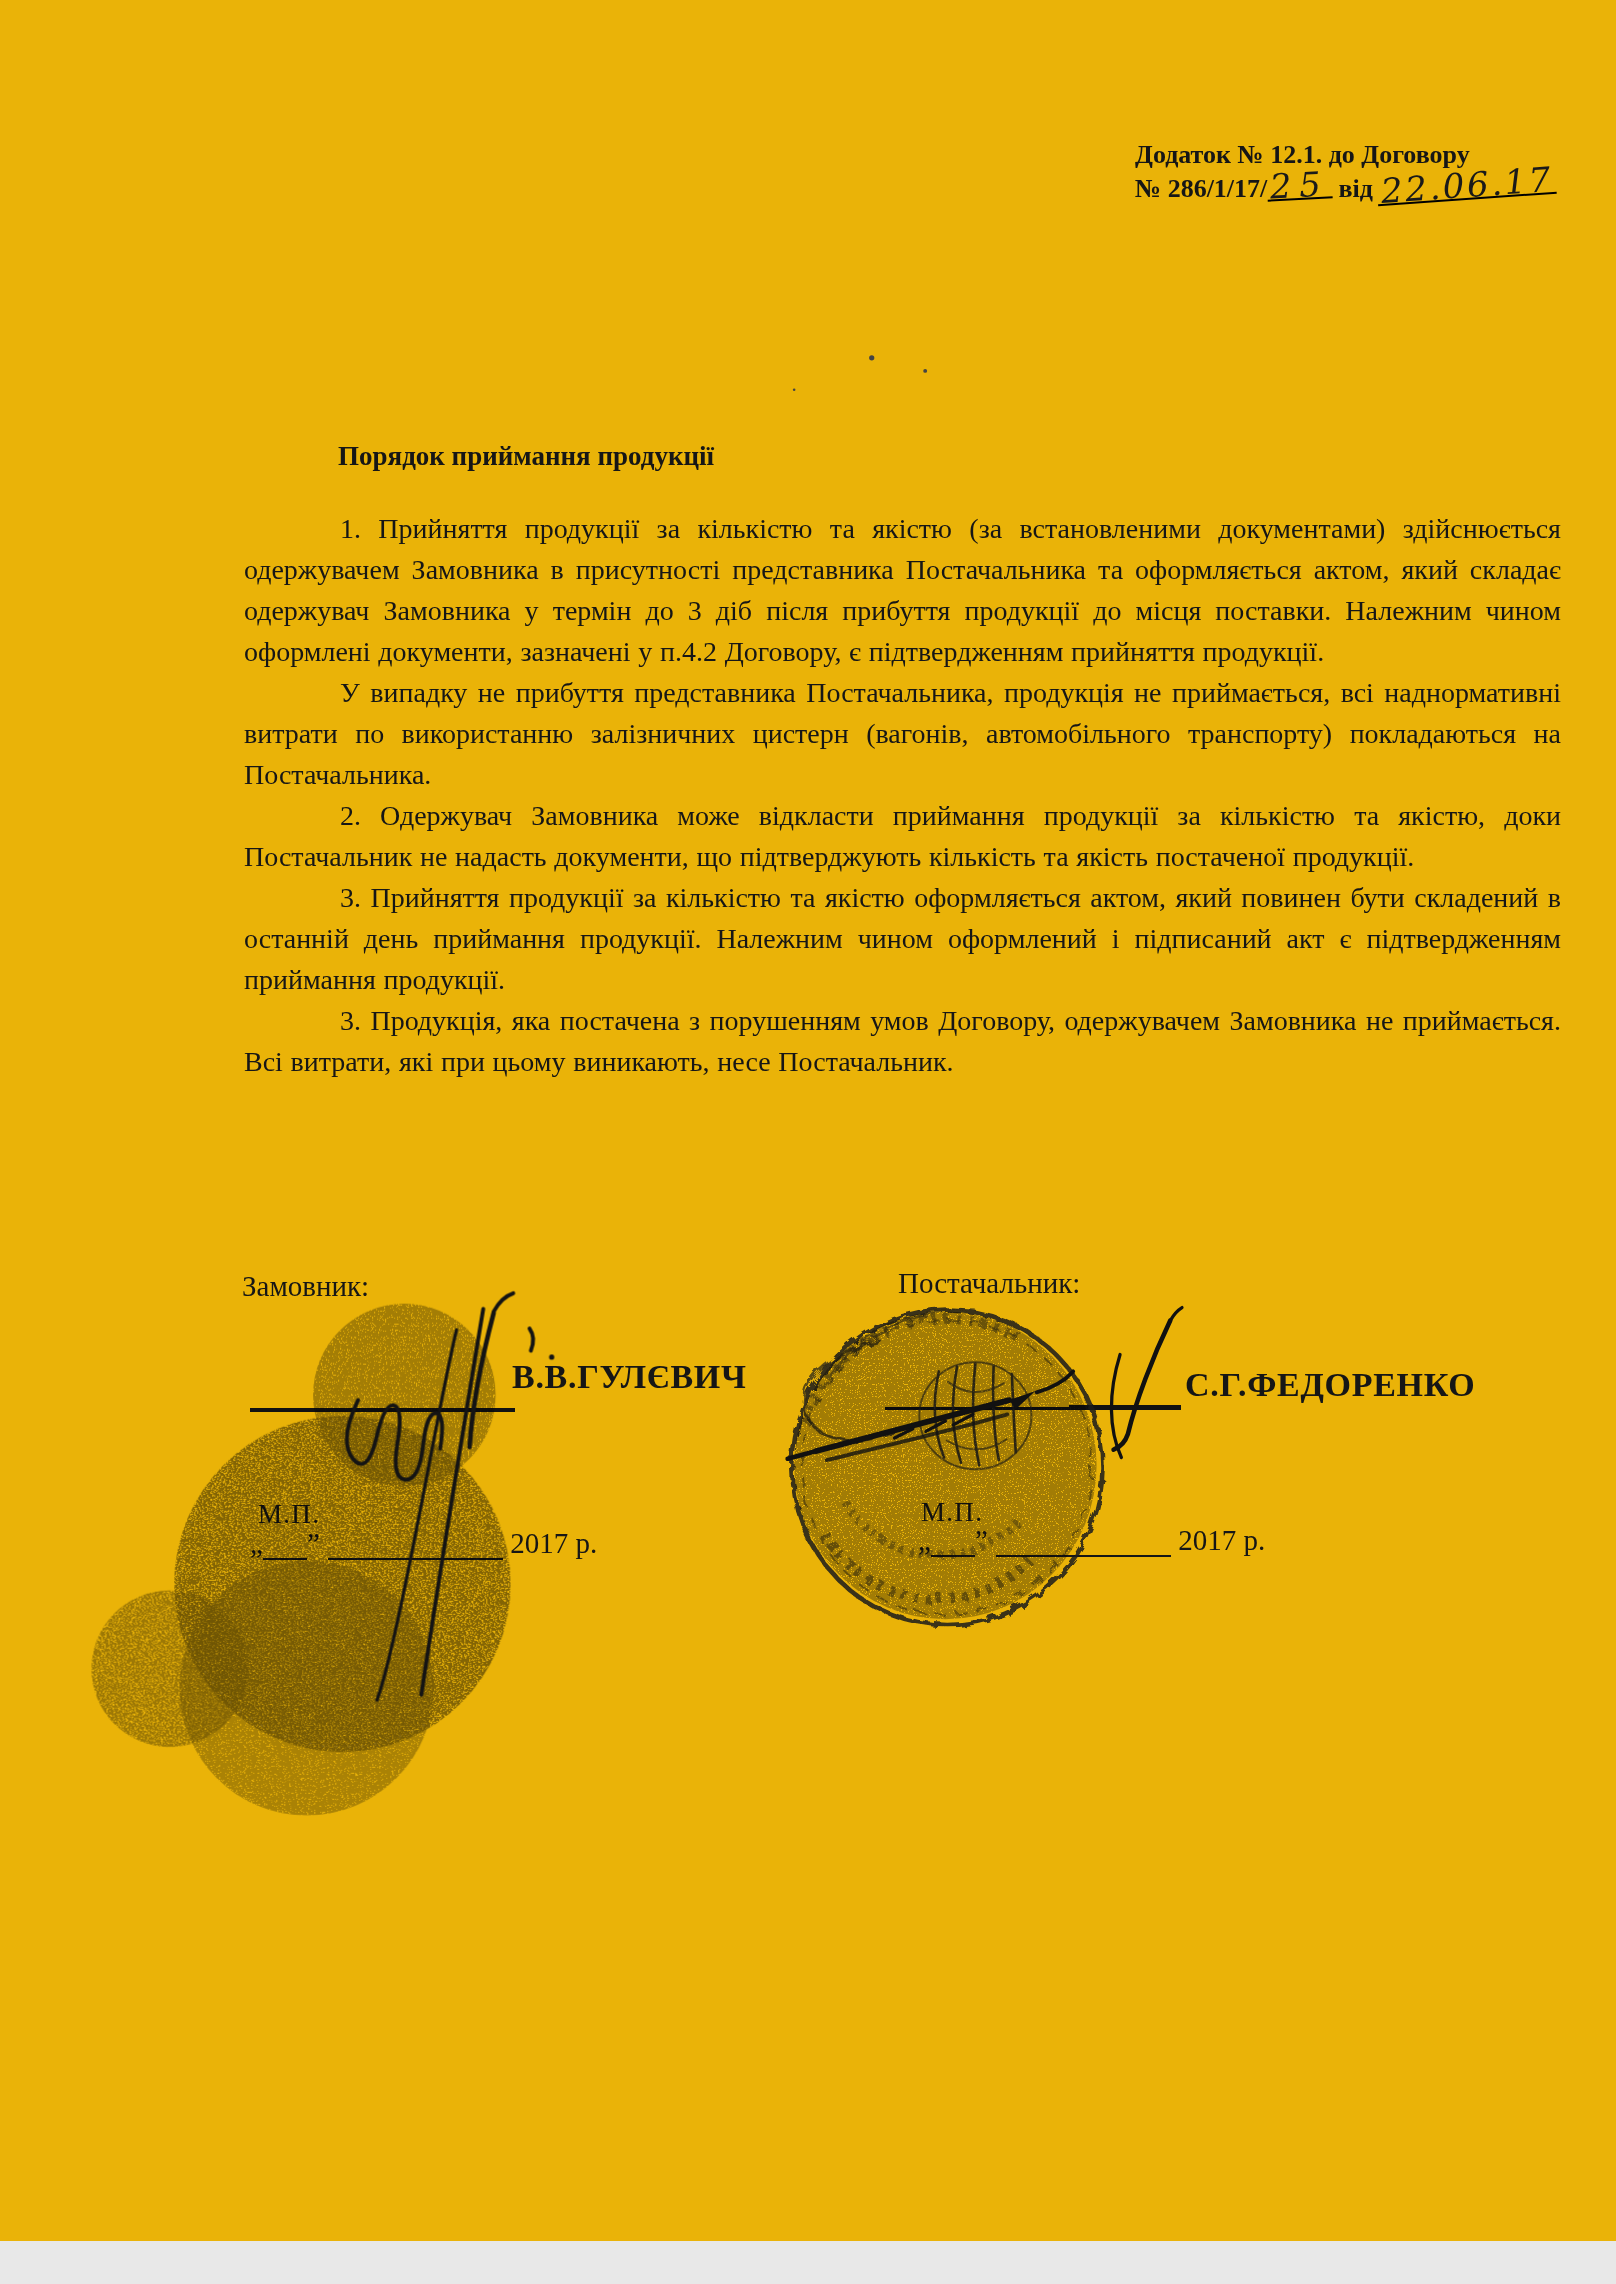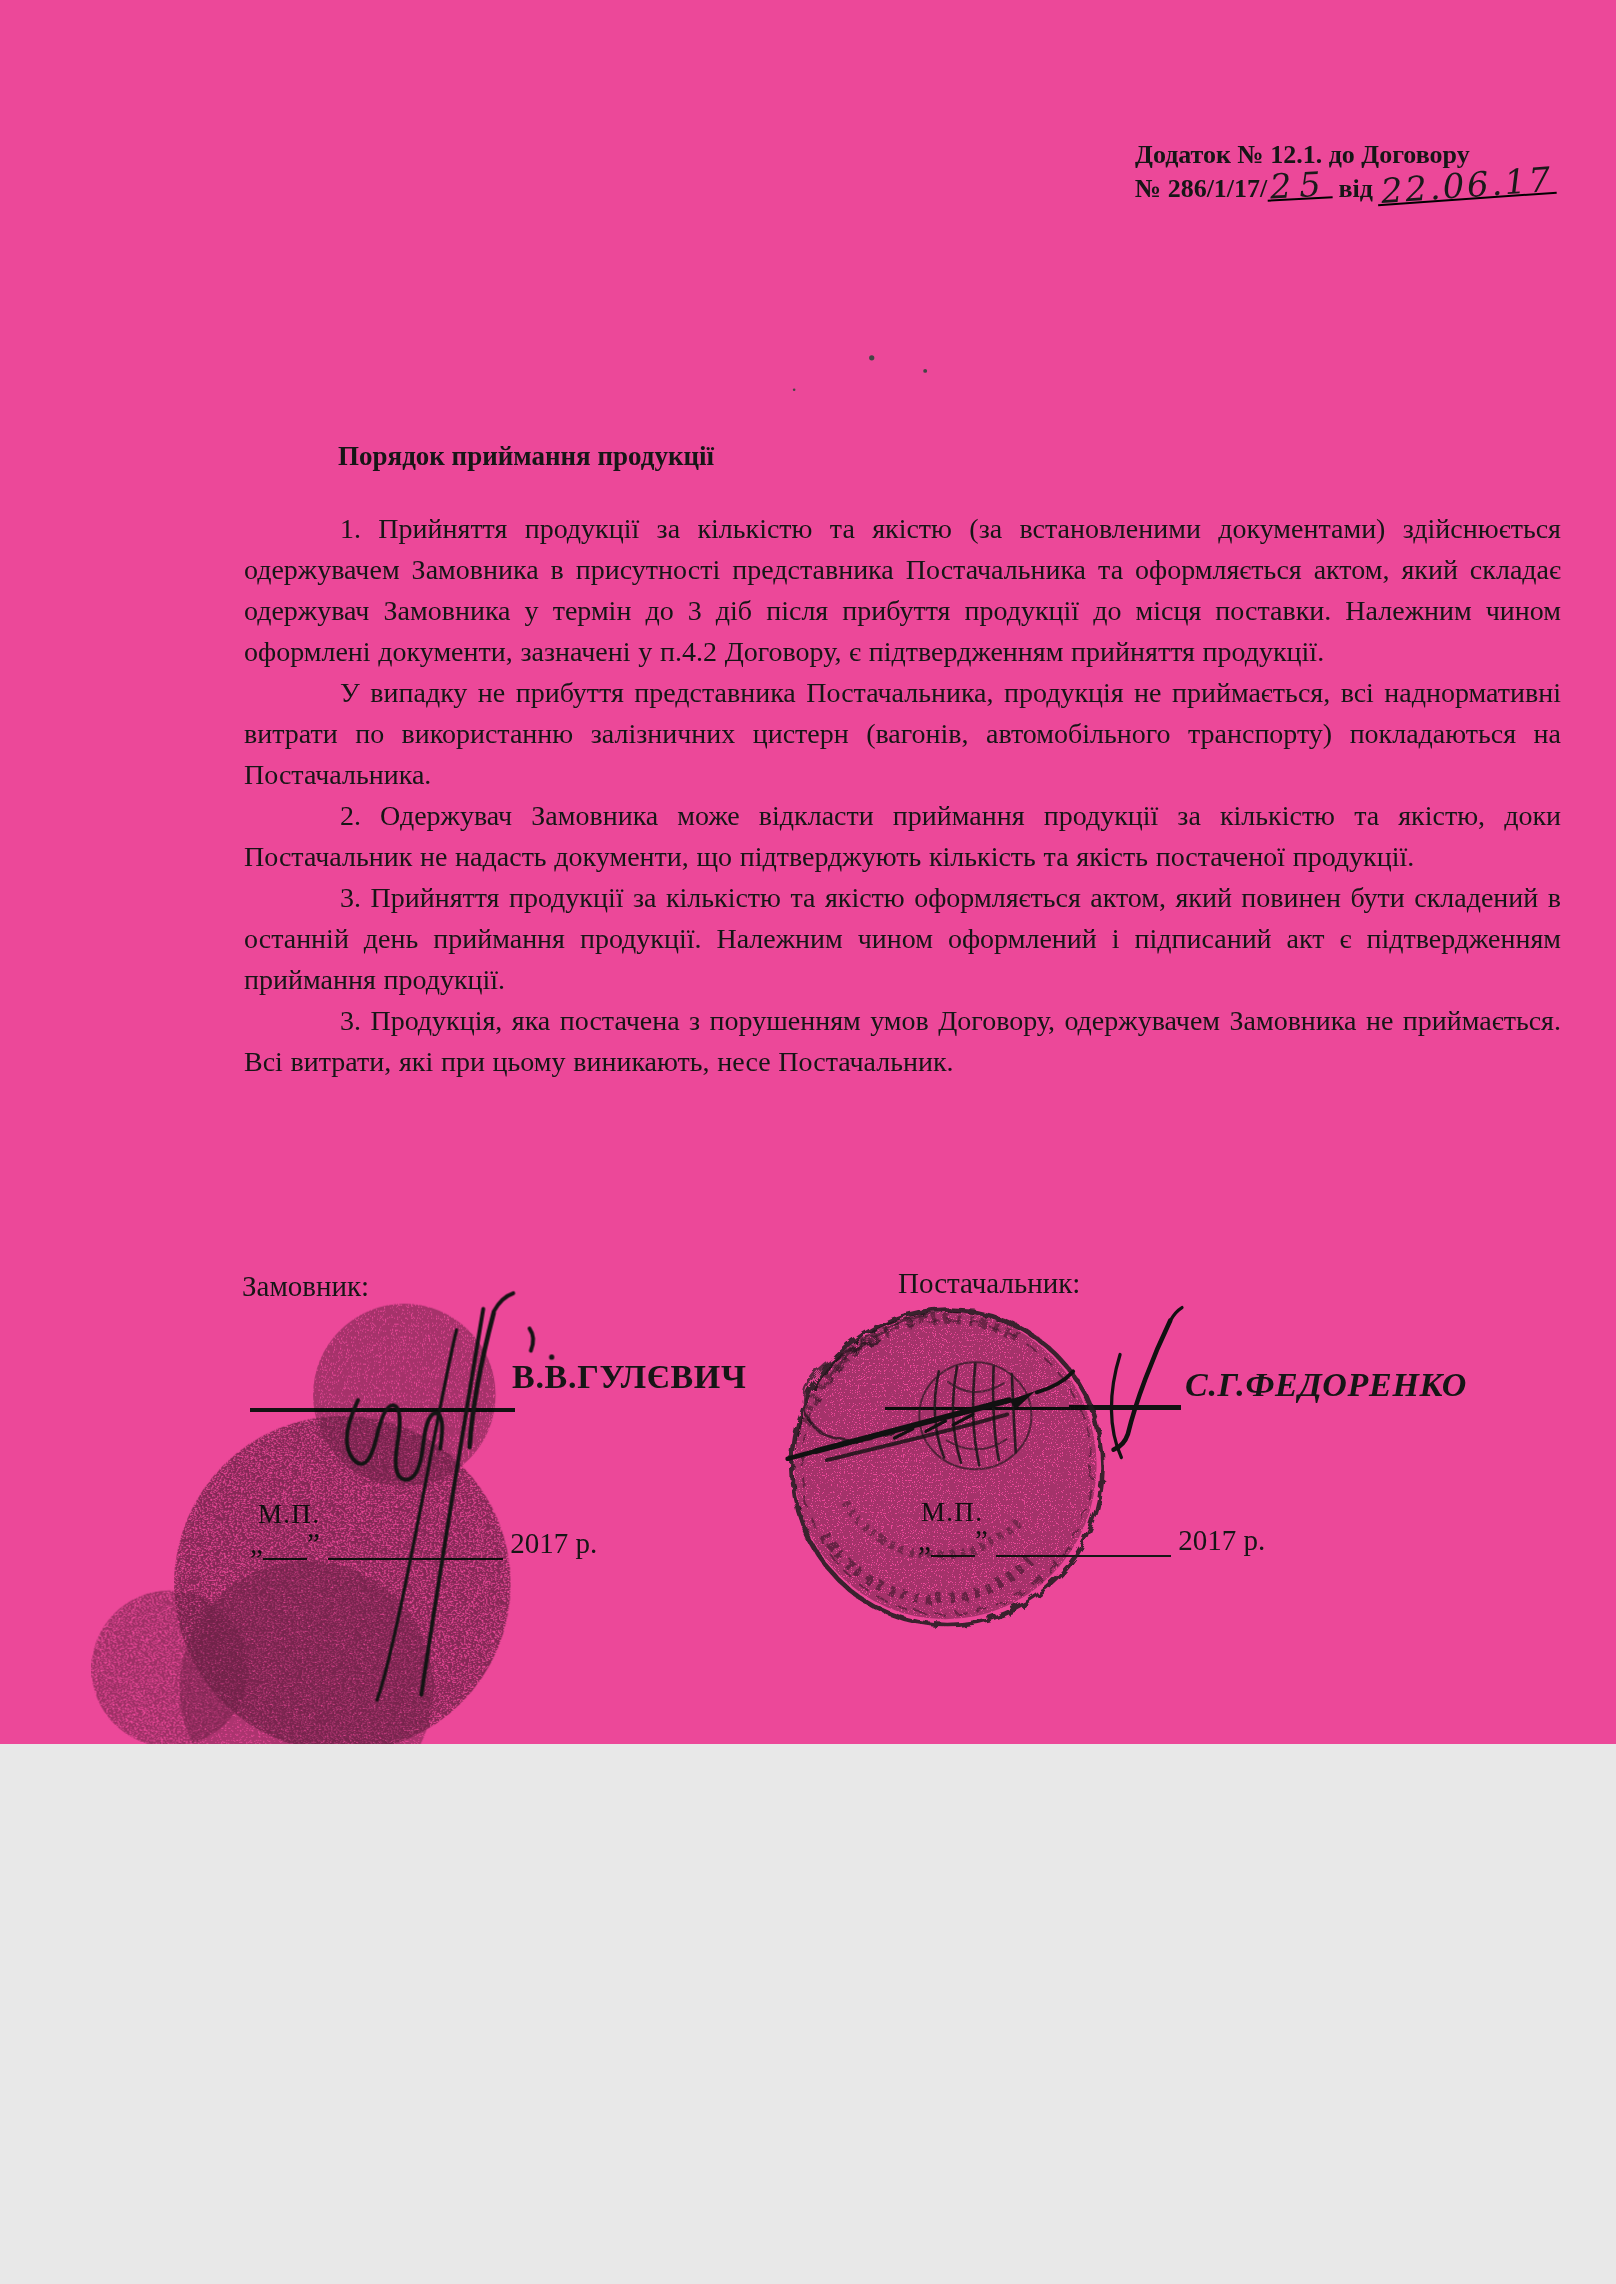--- a/index.html
+++ b/index.html
@@ -1,17 +1,17 @@
 <!DOCTYPE html>
 <html style="font-size:10.4px"><head>
 <meta charset="utf-8">
 <style>
   html,body { margin:0; padding:0; background:#e8e8e8; }
   .page {
-    position:relative; width:1617px; height:1744px; background:#ec4899;
+    position:relative; width:1617px; height:2241px; background:#eab308;
     font-family:"Liberation Serif", serif; color:#161616; overflow:hidden;
   }
   
   .header { position:absolute; left:1135px; top:138px; width:456px;
             font-weight:700; font-size:26px; line-height:34px; }
   .h-line2 { white-space:nowrap; }
   .hand { font-family:"DejaVu Serif", serif; font-style:italic; font-weight:400;
           font-size:34px; line-height:26px; color:#1a1a1a; }
   .hand-num { display:inline-block; min-width:62px; text-align:center;
               border-bottom:2.6px solid #000; transform:rotate(-3deg);
@@ -23,21 +23,21 @@
   .title { position:absolute; left:338px; top:441px; font-size:27px; font-weight:700; }
   .body-text { position:absolute; left:244px; top:508px; width:1317px;
                font-size:28px; line-height:41px; text-align:justify; word-spacing:0.7px; }
   .body-text p { margin:0; text-indent:96px; }
   
   .role { position:absolute; font-size:29px; font-weight:400; }
   #role-left  { left:242px;  top:1270px; }
   #role-right { left:898px; top:1267px; }
   .sig-name { position:absolute; font-size:34px; font-weight:700; letter-spacing:0.7px; white-space:nowrap; }
   #name-left  { left:512px;  top:1358px; }
-  #name-right { left:1185px; top:1366px;font-style:italic; }
+  #name-right { left:1185px; top:1366px; }
   .sig-line { position:absolute; background:#121212; height:3.9px; }
   #line-left  { left:250px;  top:1408px; width:265px; }
   #line-right { left:885px; top:1407px; width:296px; height:3.3px; }
   #line-right-thick { left:1069px; top:1405px; width:112px; height:5.2px; }
   .seal-mark { position:absolute; font-size:27px; font-weight:400; letter-spacing:1.3px; }
   #mp-left  { left:258px;  top:1499px; }
   #mp-right { left:921px; top:1497px; }
   .date-row { position:absolute; font-size:29px; white-space:nowrap; }
   #date-left  { left:250px;  top:1524px; }
   #date-right { left:918px; top:1521px; }

